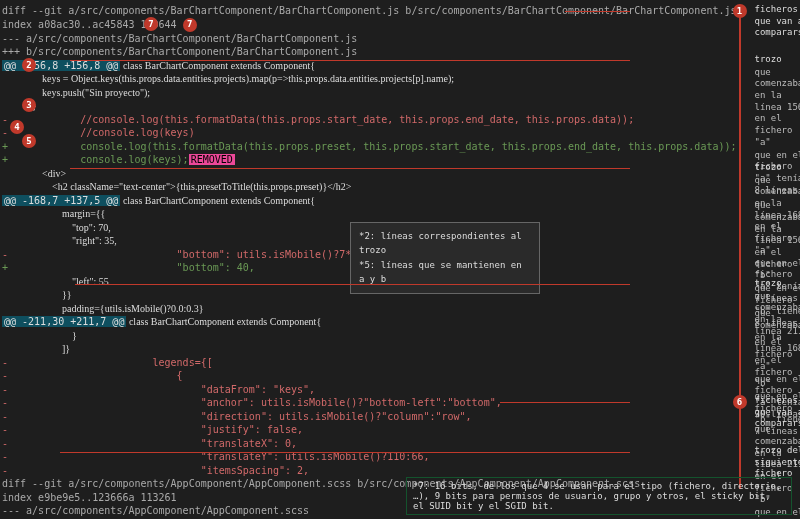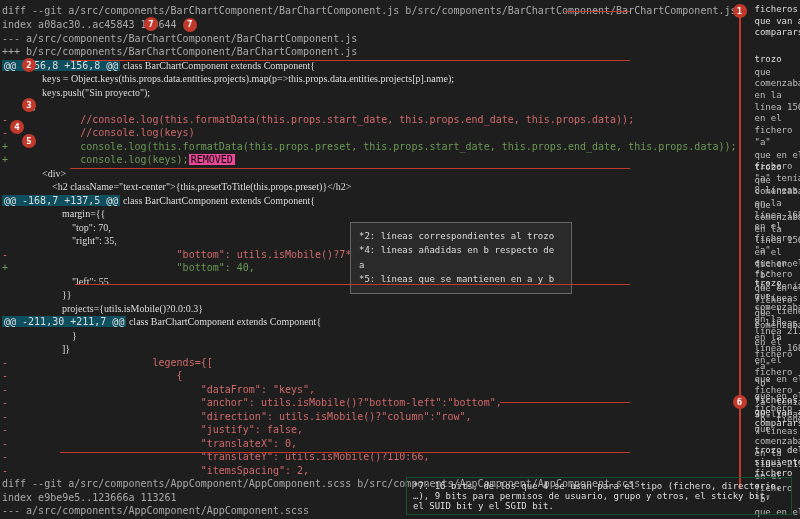--- a/index.html
+++ b/index.html
@@ -55,21 +55,21 @@
     <div class="line white">                    &lt;h2 className="text-center"&gt;{this.presetToTitle(this.props.preset)}&lt;/h2&gt;</div>
 
     <div class="line"><span class="cyan-box">@@ -168,7 +137,5 @@</span><span class="white"> class BarChartComponent extends Component{</span></div>
     <div class="line white">                        margin={{</div>
     <div class="line white">                            "top": 70,</div>
     <div class="line white">                            "right": 35,</div>
     <div class="line red">-                            "bottom": utils.isMobile()?7*keys.length:60,</div>
     <div class="line green">+                            "bottom": 40,</div>
     <div class="line white">                            "left": 55</div>
     <div class="line white">                        }}</div>
-    <div class="line white">                        projects={utils.isMobile()?0.0:0.3}</div>
+    <div class="line white">                        padding={utils.isMobile()?0.0:0.3}</div>
 
     <div class="line"><span class="cyan-box">@@ -211,30 +211,7 @@</span><span class="white"> class BarChartComponent extends Component{</span></div>
     <div class="line white">                            }</div>
     <div class="line white">                        ]}</div>
     <div class="line red">-                        legends={[</div>
     <div class="line red">-                            {</div>
     <div class="line red">-                                "dataFrom": "keys",</div>
     <div class="line red">-                                "anchor": utils.isMobile()?"bottom-left":"bottom",</div>
     <div class="line red">-                                "direction": utils.isMobile()?"column":"row",</div>
     <div class="line red">-                                "justify": false,</div>
@@ -126,19 +126,18 @@
   </div>
 </div>
 
 <div class="conn" style="top:11px; left:565px; width:65px;"></div>
 <div class="conn" style="top:60px; left:70px; width:560px;"></div>
 <div class="conn" style="top:168px; left:70px; width:560px;"></div>
 <div class="conn" style="top:284px; left:75px; width:555px;"></div>
 <div class="conn" style="top:402px; left:500px; width:130px;"></div>
 <div class="conn" style="top:452px; left:60px; width:570px;"></div>
 
-<div class="legend-box" style="top:222px; left:350px; width:222px;">
+<div class="legend-box" style="top:222px; left:350px; width:190px;">
   <div>*2: líneas correspondientes al trozo</div>
-  <div>*4: líneas añadidas en b respecto de a</div>
   <div>*5: líneas que se mantienen en a y b</div>
 </div>
 
 <div class="footer-box">*7: 16 bits, de los que 4 se usan para el tipo (fichero, directorio, …), 9 bits para permisos de usuario, grupo y otros, el sticky bit, el SUID bit y el SGID bit.</div>
 
 </body></html>

